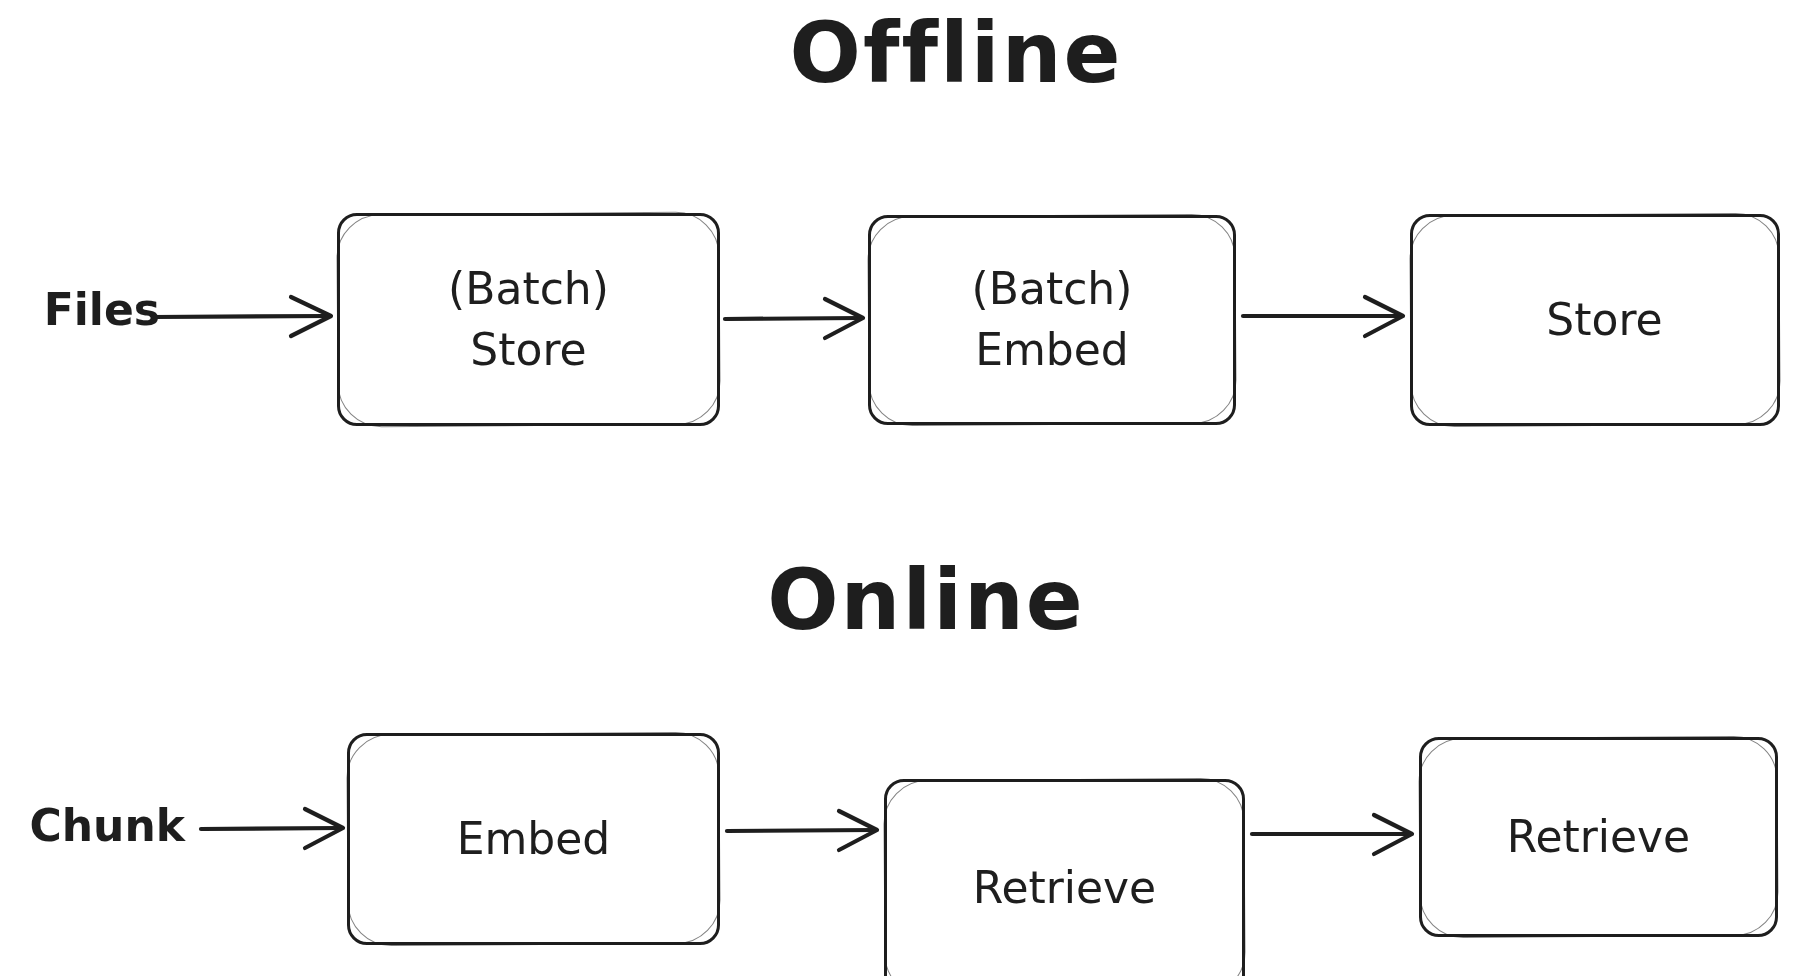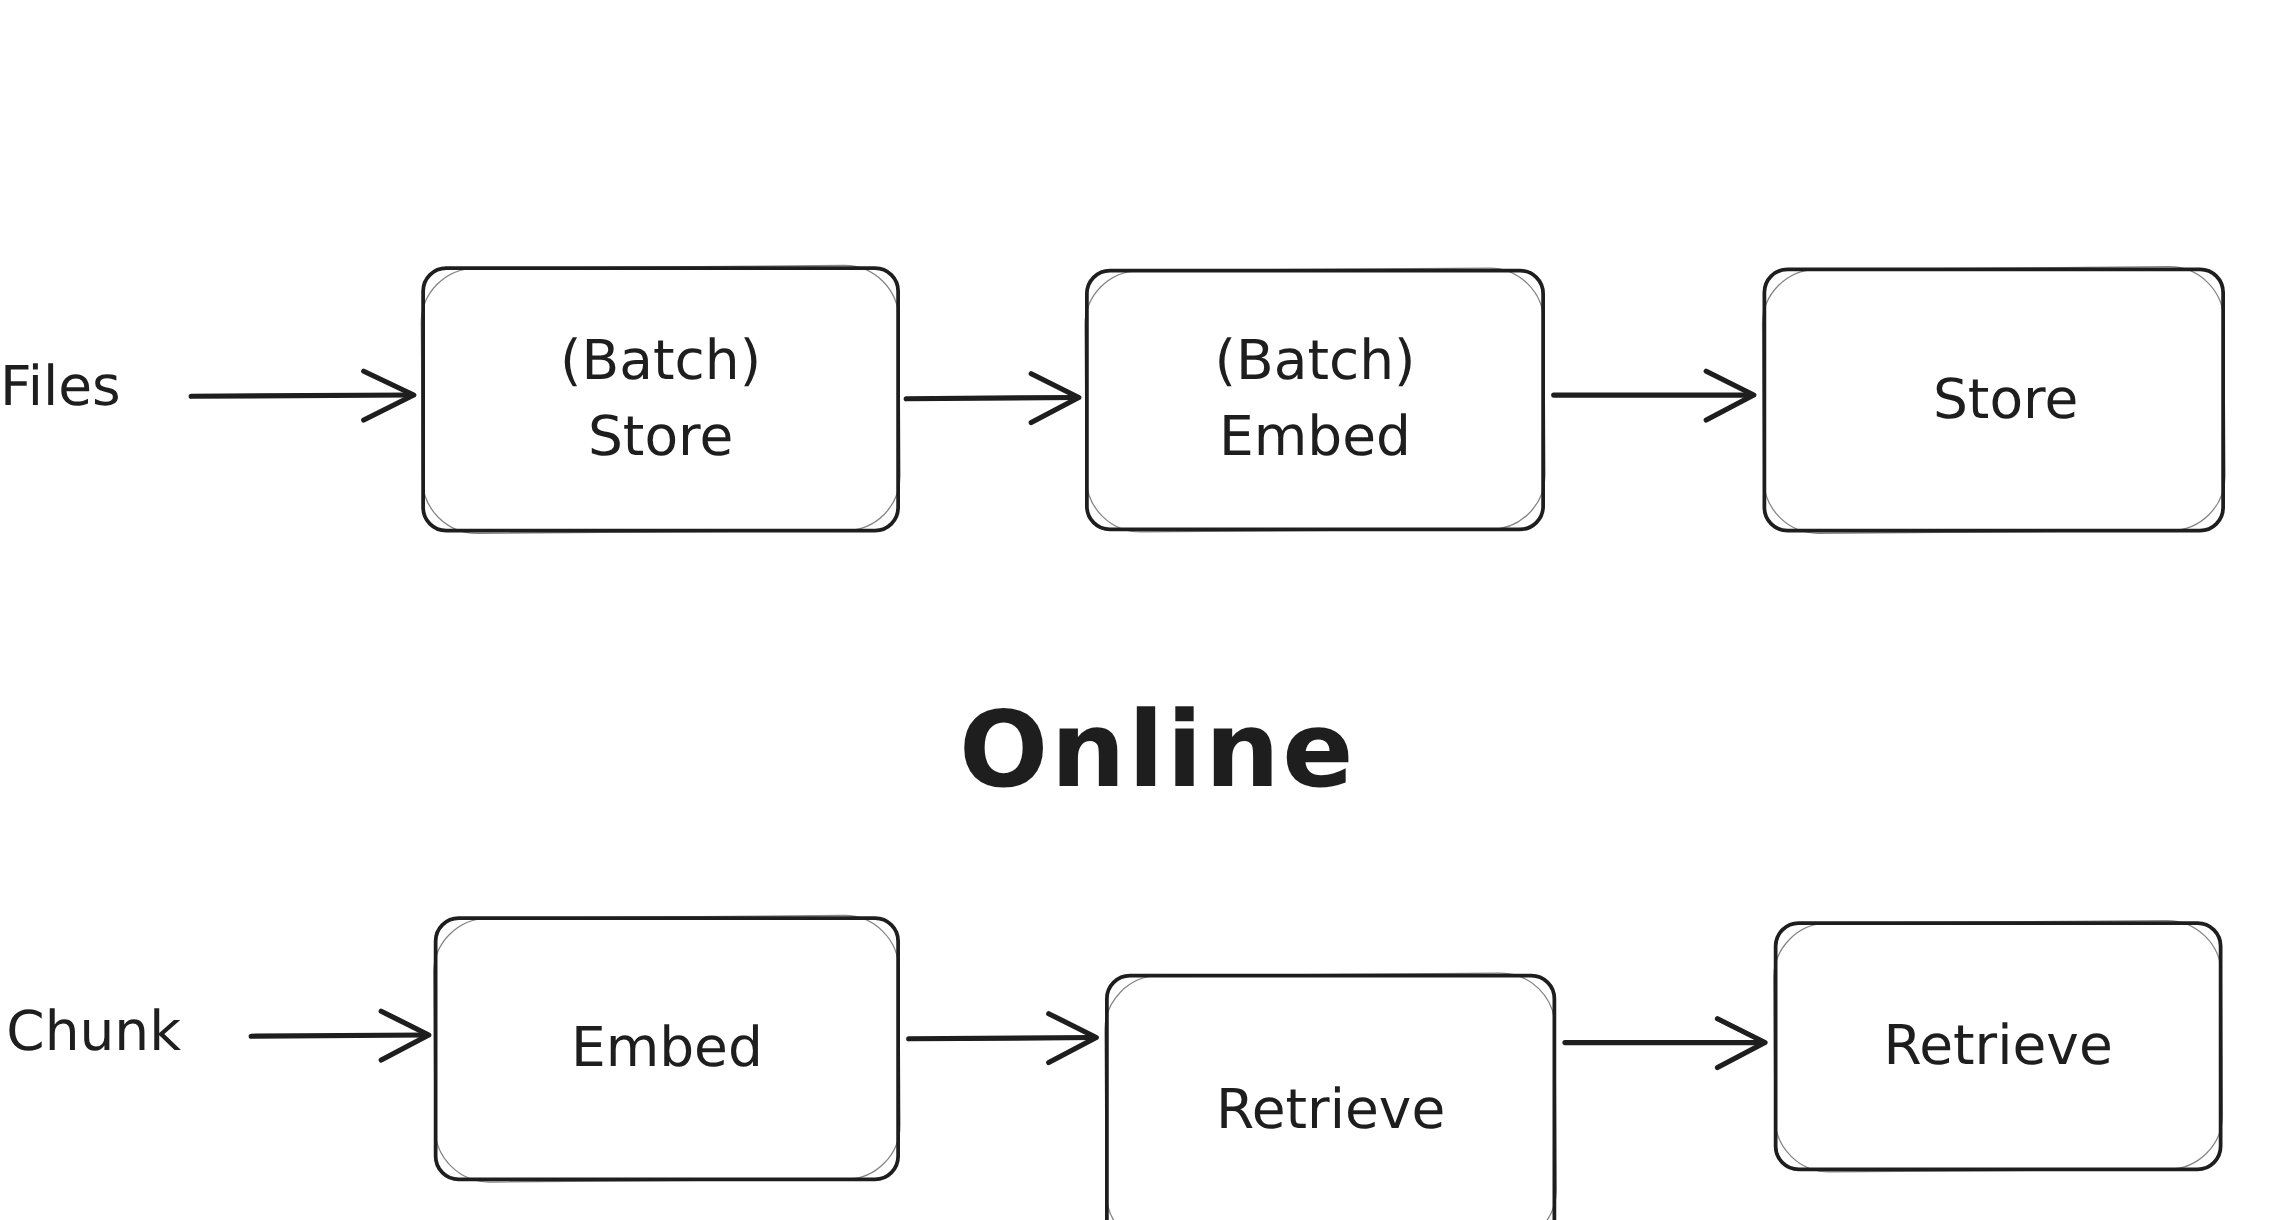--- a/index.html
+++ b/index.html
@@ -21,23 +21,23 @@
     position:absolute;
     text-align:center;
     font-size:84px;
     font-weight:bold;
     letter-spacing:2px;
     color:var(--stroke);
     white-space:nowrap;
   }
   .io-label{
     position:absolute;
-    text-align:left;
+    text-align:right;
     font-size:44px;
-    font-weight:400;
+    font-weight:700;
     color:var(--stroke);
     white-space:nowrap;
   }
   .node{
     position:absolute;
     background:var(--bg);
     border:3.5px solid var(--stroke);
     border-radius:20px;
     display:flex;
     flex-direction:column;
@@ -71,20 +71,21 @@
     stroke-linecap:round;
     stroke-linejoin:round;
     fill:none;
   }
 </style>
 </head>
 <body>
 
 <div class="canvas">
 
+  <div class="section-title" style="left:696px;top:4px;width:520px;">Offline</div>
 
   <div class="io-label" style="left:0px;top:284px;width:160px;">Files</div>
 
   <svg class="arrow" style="left:150px;top:292px;" width="186" height="48" viewBox="0 0 186 48">
     <line x1="3" y1="25" x2="179" y2="24"></line>
     <path d="M141 5 L181 24 L141 44"></path>
   </svg>
 
   <div class="node" style="left:337px;top:213px;width:383px;height:213px;">
     <span>(Batch)</span>

